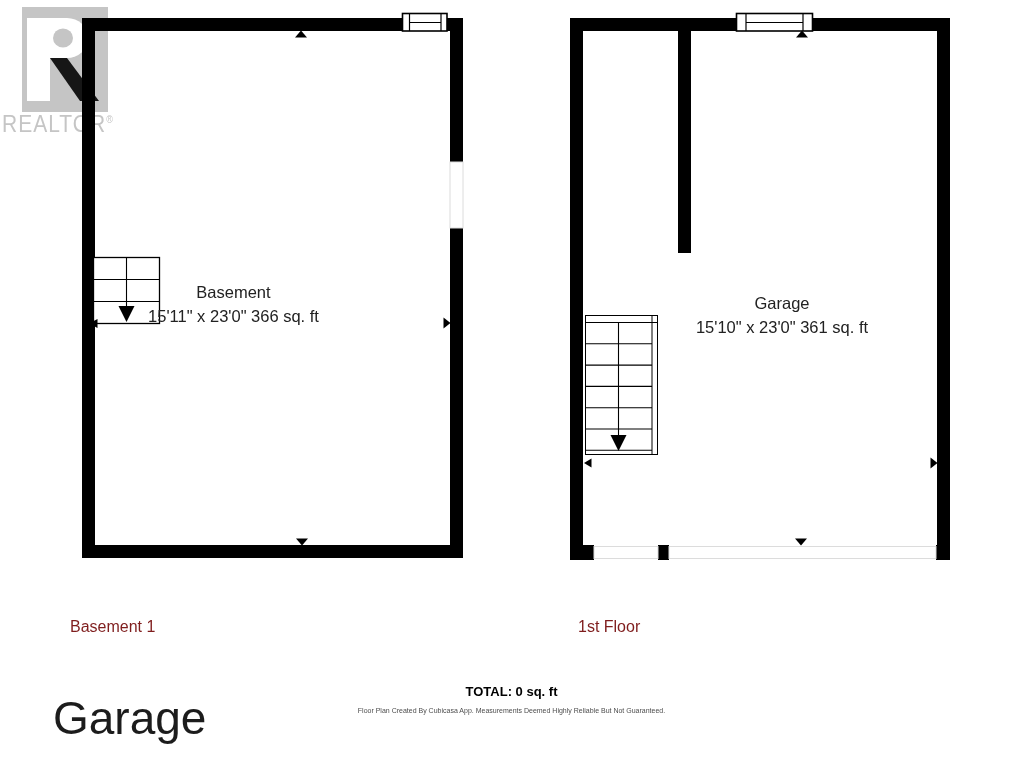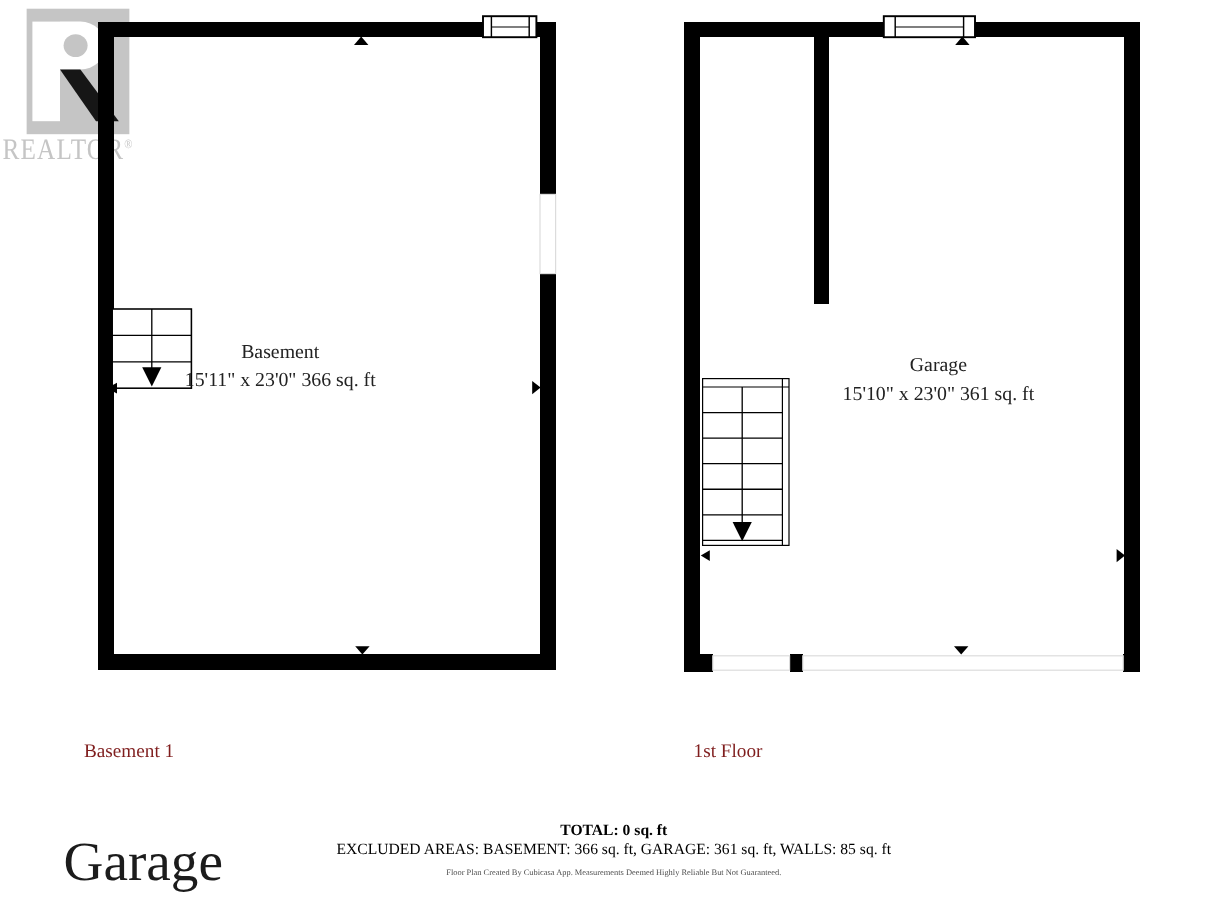--- a/index.html
+++ b/index.html
@@ -1,17 +1,17 @@
 <!DOCTYPE html>
 <html><head>
 <meta charset="utf-8">
 <style>
   html,body{margin:0;padding:0;background:#fff;}
   .canvas{position:relative;width:1023px;height:767px;background:#ffffff;overflow:hidden;
-          font-family:Liberation Serif, serif;color:#1f1f1f;}
+          font-family:Liberation Sans, sans-serif;color:#1f1f1f;}
   
   .wm-square{position:absolute;left:22px;top:7px;z-index:1;}
   .wm-brand{position:absolute;left:2px;top:110px;z-index:1;font-size:21px;letter-spacing:1px;
             color:#c5c5c5;transform:scaleY(1.18);transform-origin:top left;white-space:nowrap;}
   .wm-reg{font-size:9px;vertical-align:super;letter-spacing:0;}
   
   .linework{position:absolute;left:0;top:0;z-index:2;}
   
   .room-label{position:absolute;z-index:3;text-align:center;font-size:16.5px;line-height:23.5px;color:#222;}
   .floor-name{position:absolute;z-index:3;font-size:16px;color:#7f1d1d;}
@@ -119,17 +119,16 @@
     <div>15'10" x 23'0" 361 sq. ft</div>
   </div>
 
   <div class="floor-name" style="left:70px;top:618px;">Basement 1</div>
   <div class="floor-name" style="left:578px;top:618px;text-align:center;">1st Floor</div>
 
   <div class="legend-room">Garage</div>
 
   <div class="summary">
     <div class="line bold">TOTAL: 0 sq. ft</div>
-    <div class="line">EXCLUDED AREAS: BASEMENT: 366 sq. ft, GARAGE: 361 sq. ft, WALLS: 85 sq. ft</div>
     <div class="disclaimer">Floor Plan Created By Cubicasa App. Measurements Deemed Highly Reliable But Not Guaranteed.</div>
   </div>
 
 </div>
 
 </body></html>

